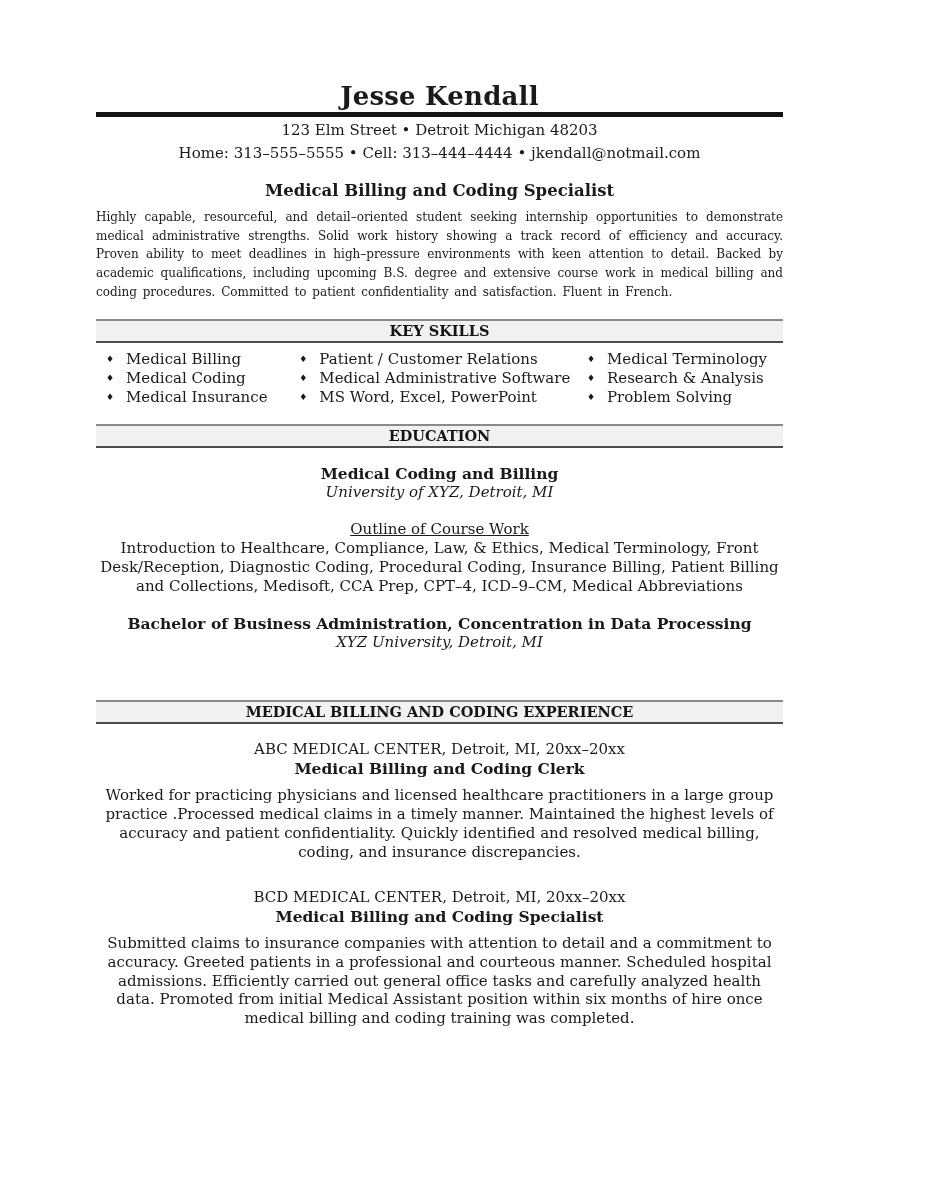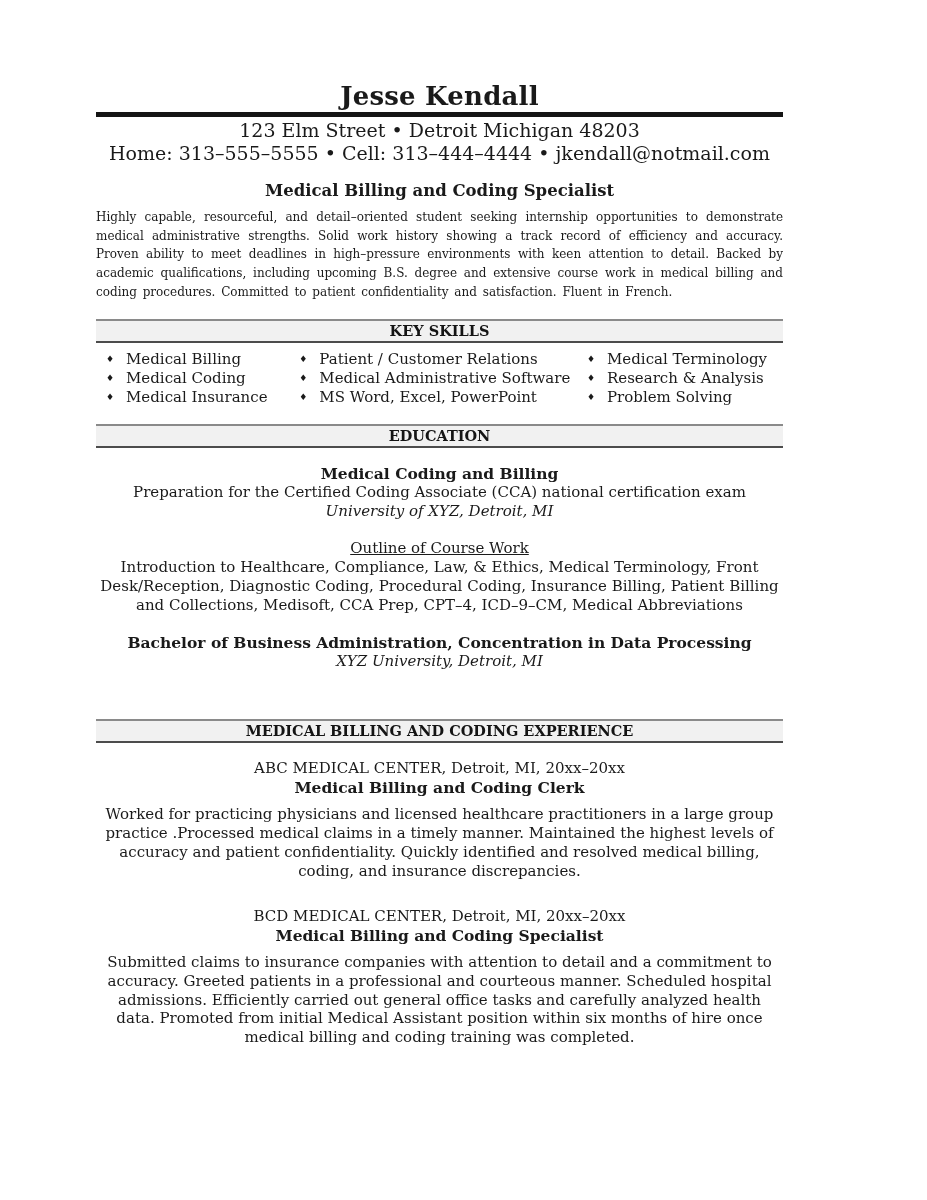--- a/index.html
+++ b/index.html
@@ -24,21 +24,21 @@
     letter-spacing: 0.2px;
   }
   .double-rule {
     margin-top: 2px;
     height: 2px;
     border-top: 2px solid #141414;
     border-bottom: 3px solid #141414;
   }
   .addr-line {
     margin-top: 4px;
-    font-size: 19px;
+    font-size: 15px;
     line-height: 19px;
     text-align: center;
   }
 
   
   .resume-title {
     margin-top: 18px;
     font-size: 16.5px;
     font-weight: bold;
     text-align: center;
@@ -166,21 +166,20 @@
         <span class="bullet">♦</span>
         <span>Problem Solving</span>
       </div>
     </div>
   </div>
 
   <div class="section-bar">EDUCATION</div>
   <div class="edu">
     <div class="edu-block-1">
       <div class="bold b16">Medical Coding and Billing</div>
-      <div>Preparation for the Certified Coding Associate (CCA) national certification exam</div>
       <div class="italic">University of XYZ, Detroit, MI</div>
     </div>
     <div class="coursework-block">
       <div class="underline">Outline of Course Work</div>
       <div>Introduction to Healthcare, Compliance, Law, &amp; Ethics, Medical Terminology, Front Desk/Reception, Diagnostic Coding, Procedural Coding, Insurance Billing, Patient Billing and Collections, Medisoft, CCA Prep, CPT–4, ICD–9–CM, Medical Abbreviations</div>
     </div>
     <div class="degree2">
       <div class="bold b16">Bachelor of Business Administration, Concentration in Data Processing</div>
       <div class="italic">XYZ University, Detroit, MI</div>
     </div>

